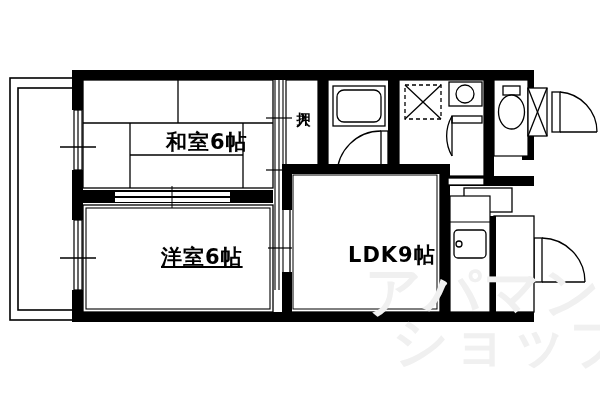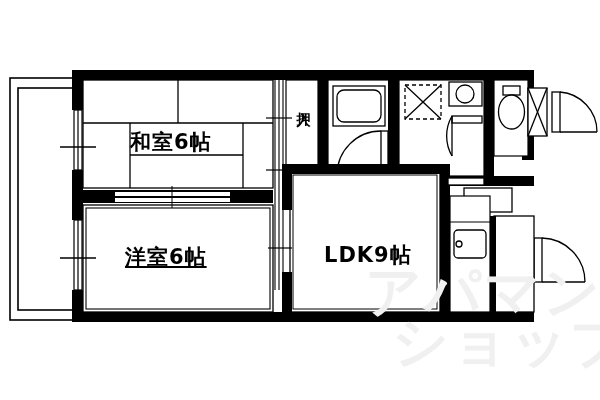--- a/index.html
+++ b/index.html
@@ -14,21 +14,21 @@
     position:absolute;left:0;top:0;width:600px;height:400px;
   }
   .lbl{
     position:absolute;
     color:#000;
     font-family:"DejaVu Sans","Liberation Sans",sans-serif;
     white-space:nowrap;
     letter-spacing:1px;
     user-select:none;
   }
-  .lbl-room{font-size:21px;font-weight:700;}
+  .lbl-room{font-size:21px;font-weight:700;margin-left:36px;}
   .lbl-closet{font-size:14px;font-weight:700;line-height:17px;letter-spacing:0;}
   .wm{
     position:absolute;
     color:#f0f0f0;
     font-weight:900;
     font-size:56px;
     letter-spacing:2px;
     user-select:none;
     white-space:nowrap;
     font-family:"DejaVu Sans","Liberation Sans",sans-serif;
@@ -235,15 +235,15 @@
 
 </svg>
 
 <div class="wm" style="left:365px;top:255px;">アパマン</div>
 <div class="wm" style="left:392px;top:305px;">ショップ</div>
 
 <div class="lbl lbl-room" style="left:130px;top:128px;">和室6帖</div>
 
 <div class="lbl lbl-room" style="left:125px;top:243px;text-decoration:underline;">洋室6帖</div>
 
-<div class="lbl lbl-room" style="left:324px;top:241px;">LDK9帖</div>
+<div class="lbl lbl-room" style="left:312px;top:241px;">LDK9帖</div>
 
 <div class="lbl lbl-closet" style="left: 294px; top: 101px; width: 18px; writing-mode: vertical-rl; text-orientation: upright;">押入</div>
 
 </body></html>

